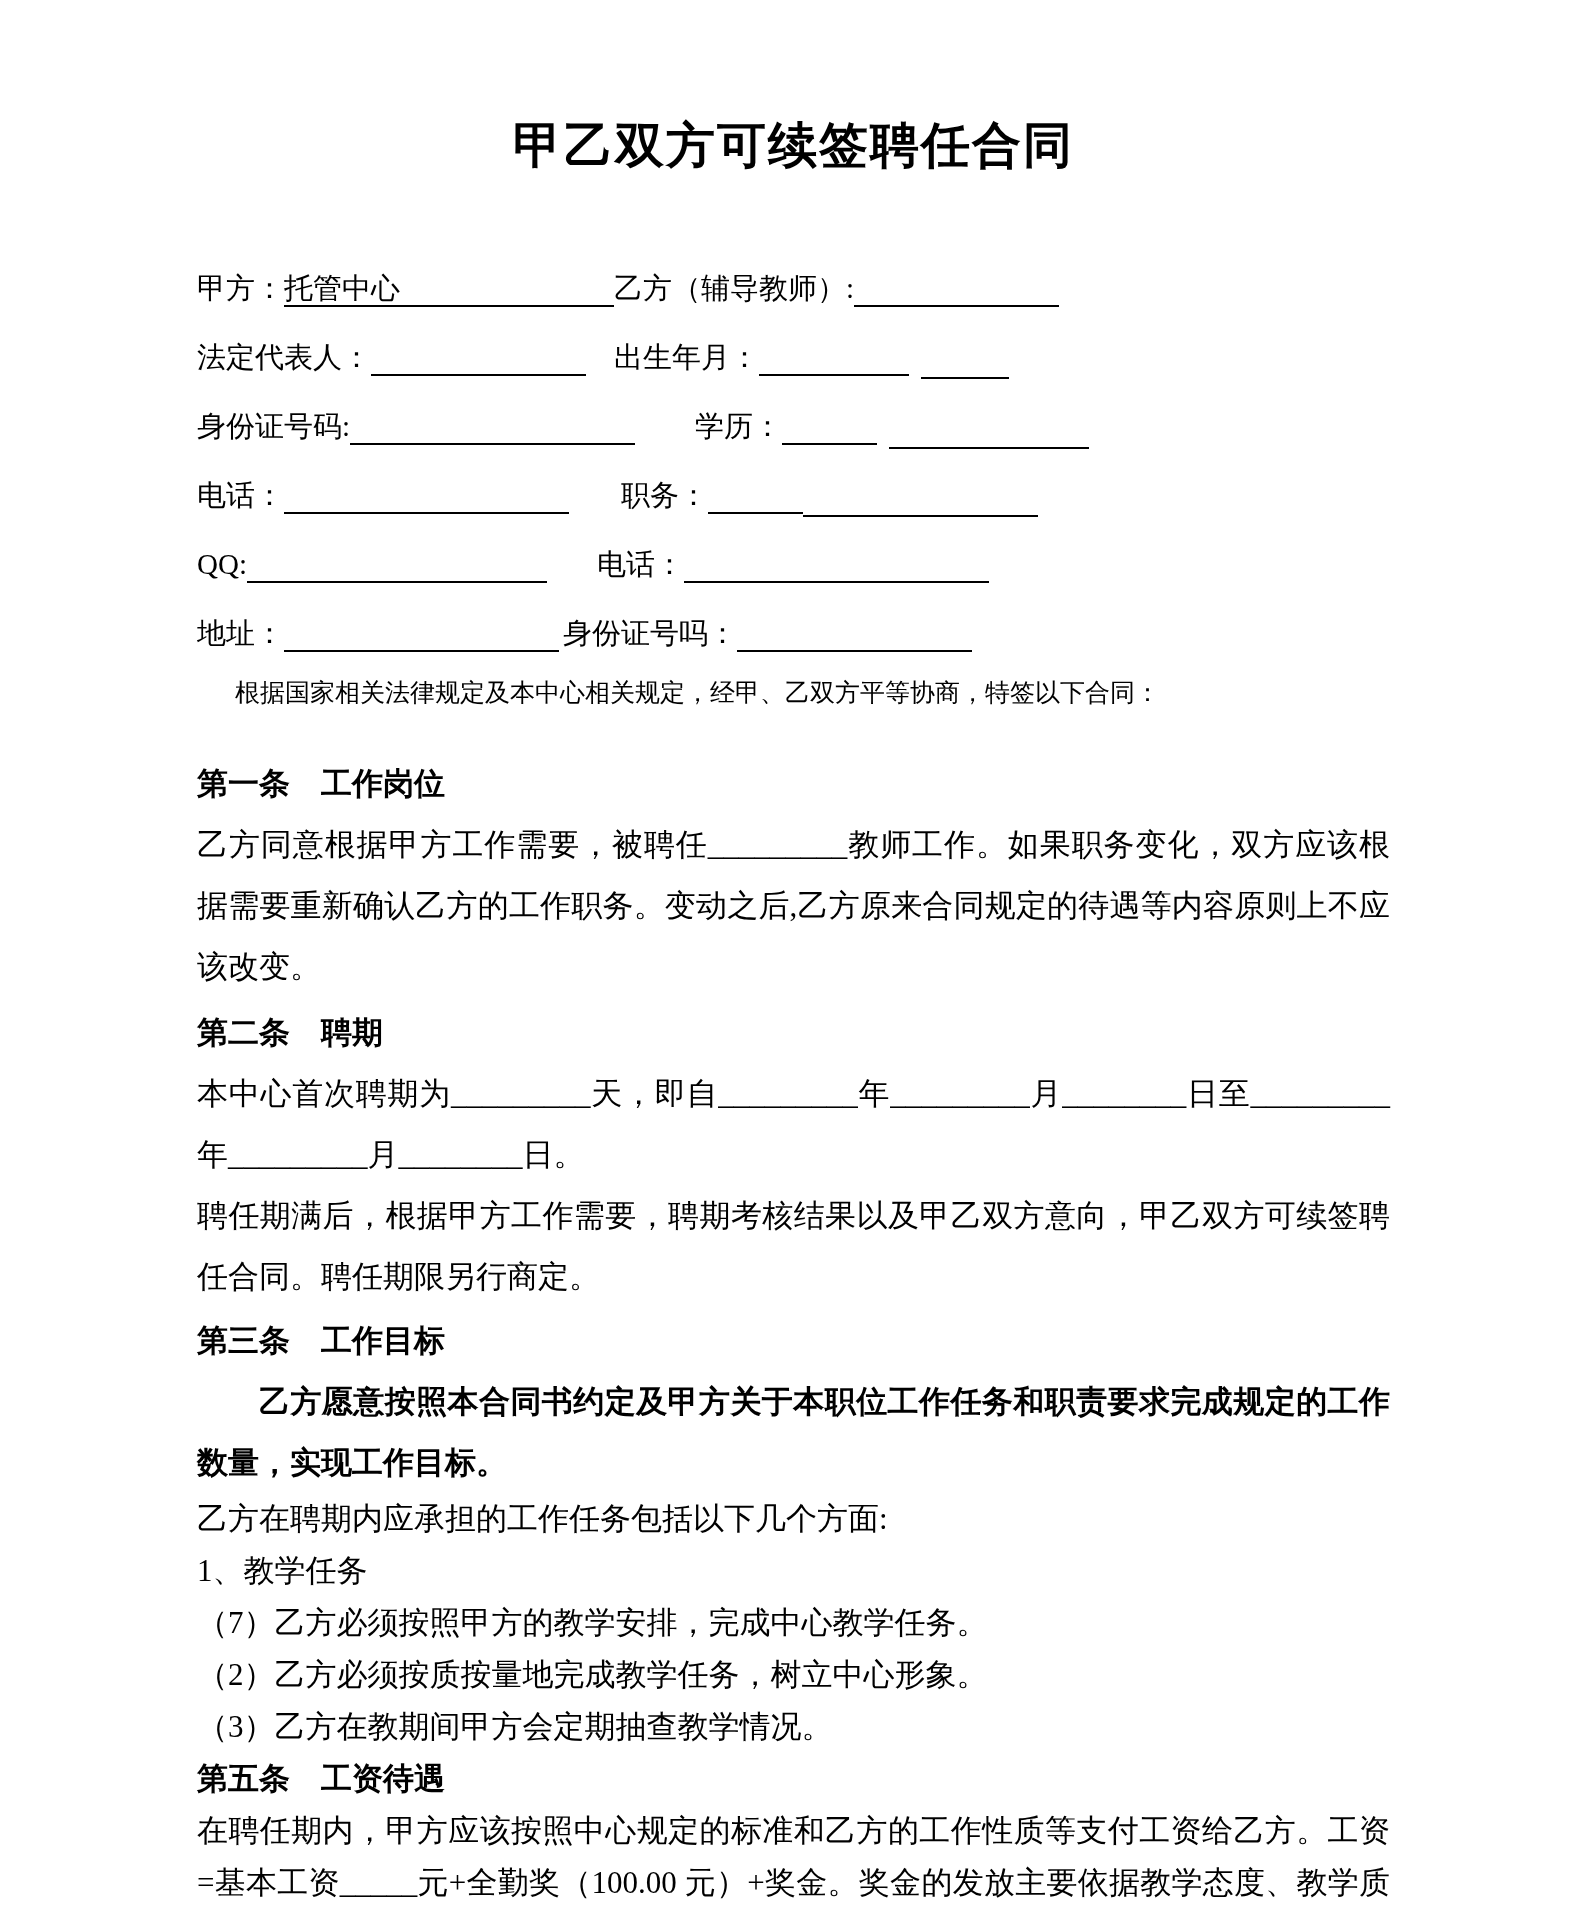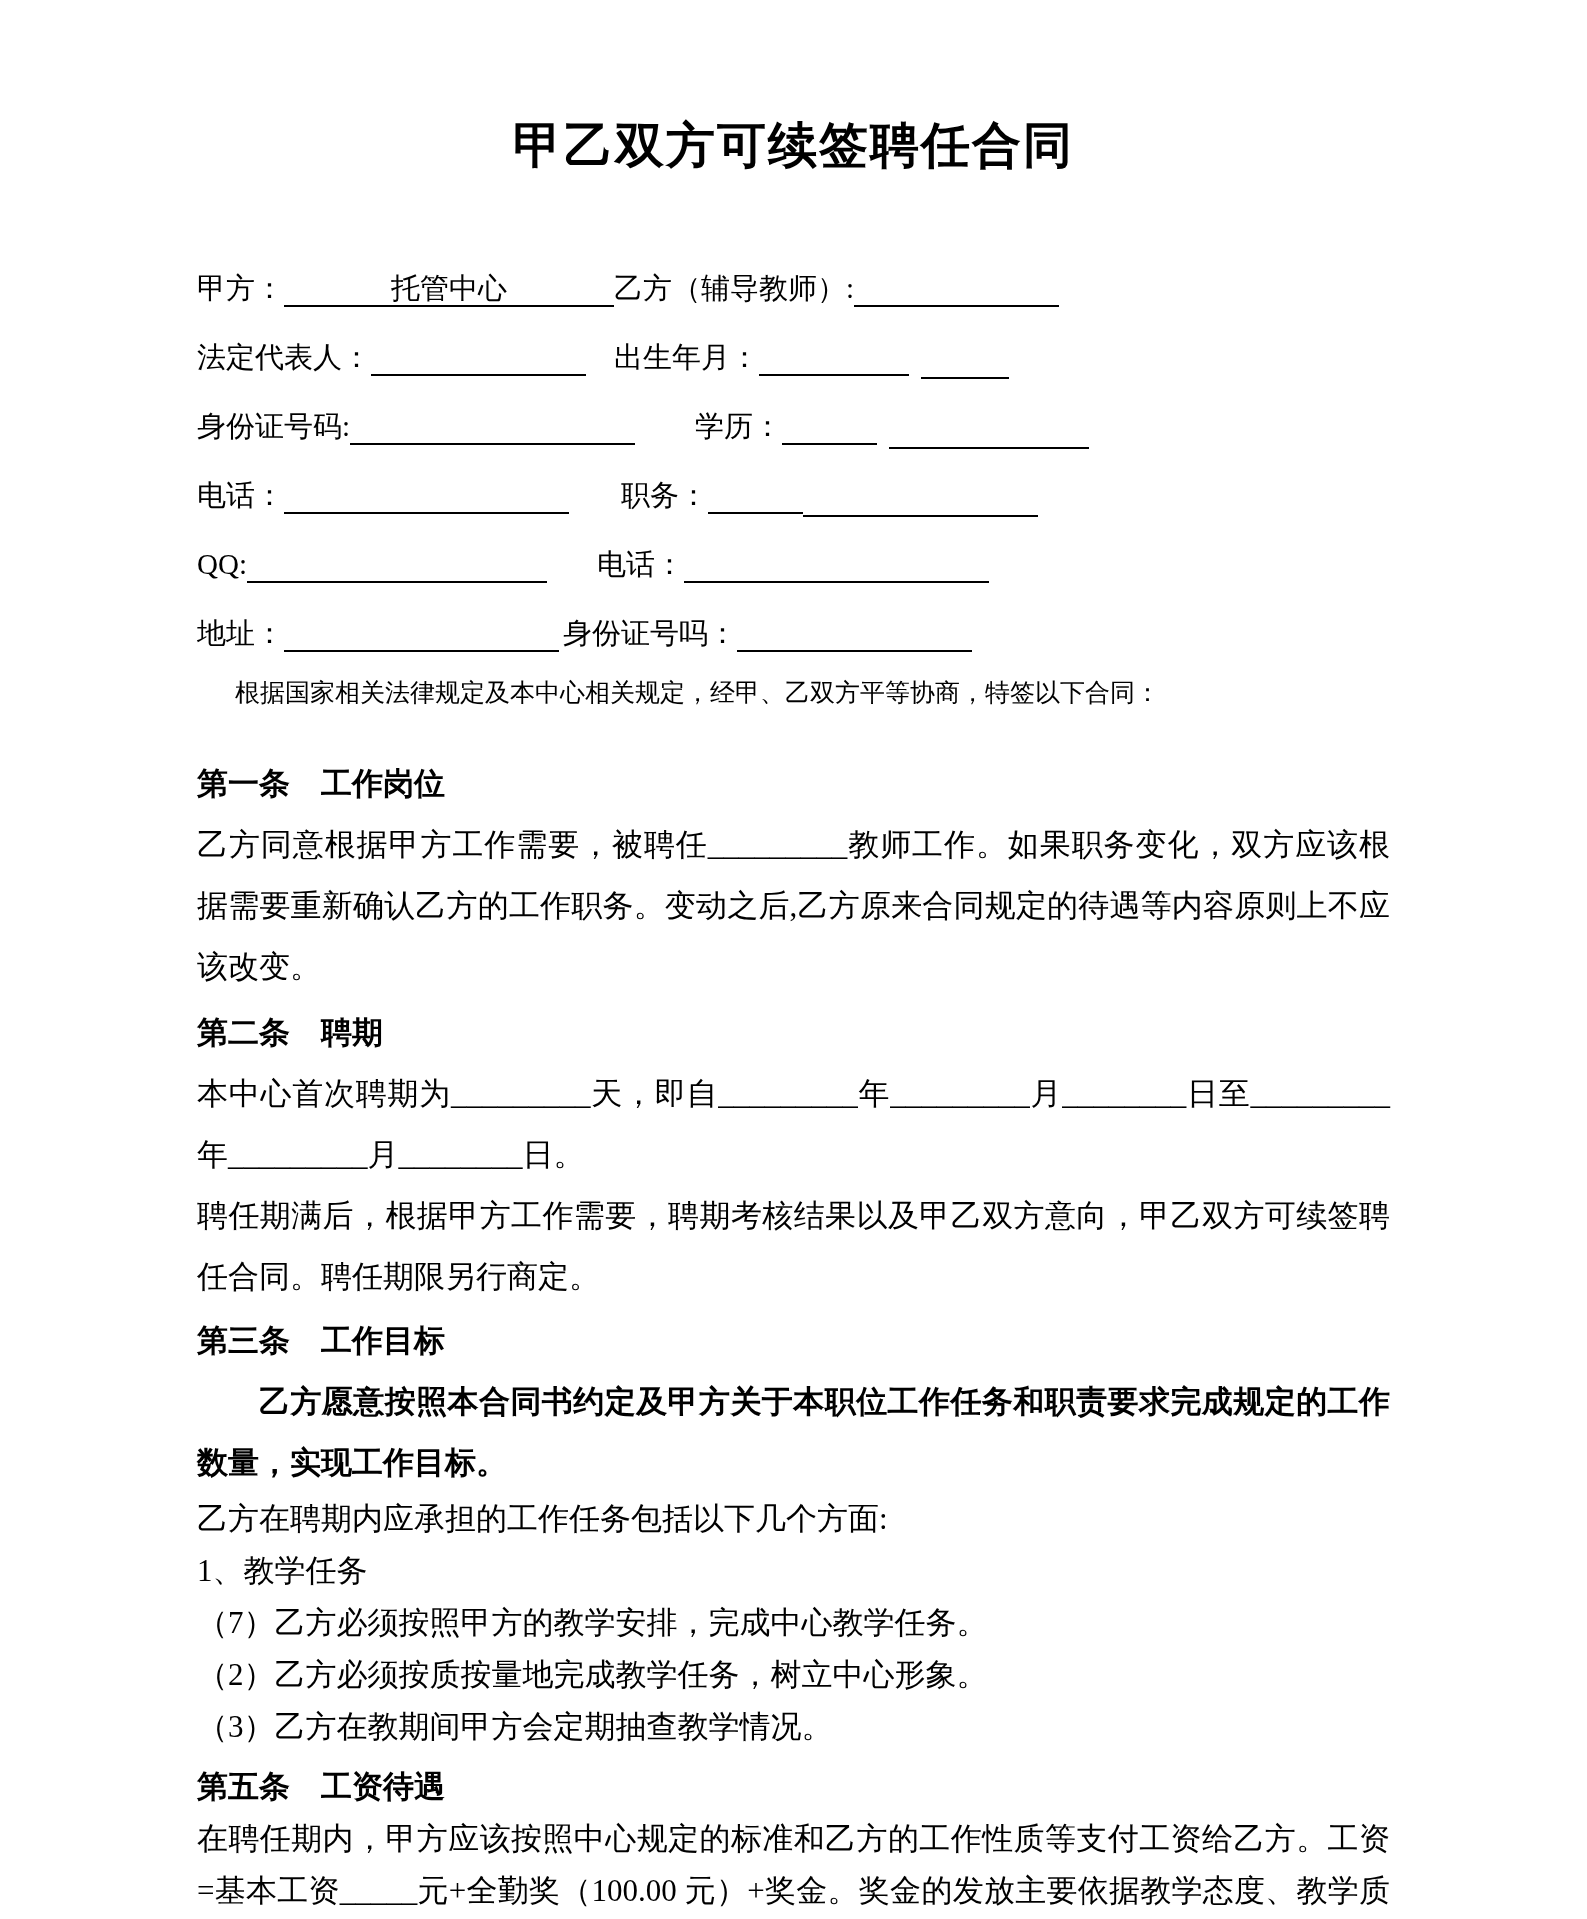--- a/index.html
+++ b/index.html
@@ -24,21 +24,21 @@
   .form-row{
     display:flex;align-items:flex-end;
     height:69px;white-space:nowrap;
   }
   .lbl{display:inline-block;line-height:38px;}
   .blank{
     display:inline-block;height:38px;
     border-bottom:2px solid #000;
     box-sizing:border-box;
   }
-  .blank-text{display:block;text-align:center;line-height:38px;}
+  .blank-text{display:block;text-align:left;line-height:38px;}
   .segwrap{display:inline-flex;align-items:flex-end;}
   .seg{
     display:inline-block;height:38px;
     border-bottom:2px solid #000;box-sizing:border-box;
   }
   .off3{position:relative;top:3px;}
   .off4{position:relative;top:4px;}
   .w-pa{width:330px}.w-pb{width:205px}
   .w-rep{width:215px}.w-birth1{width:150px}.w-birth2{width:88px}
   .w-id{width:285px}.w-edu1{width:95px}.w-edu2{width:200px}
@@ -52,21 +52,21 @@
     margin:10px 0 0 0;
     font-size:25px;line-height:61px;
     text-indent:38px;text-align:justify;
   }
   .sec-head{
     margin:0;font-size:31px;font-weight:bold;
     line-height:61px;
   }
   .sec-head.compact{line-height:52px;}
   .sh1{margin-top:30px}.sh2{margin-top:5px}.sh3{margin-top:3px}
-  .sh4{margin-top:20px}.sh5{margin-top:8px}
+  .sh4{margin-top:20px}.sh5{margin-top:0}
   .body-p{
     margin:0;font-size:31px;line-height:61px;
     text-align:justify;
   }
   .body-p.compact{line-height:52px;}
   .ind2{text-indent:2em;font-weight:bold;}
 </style>
 </head>
 <body>
 

